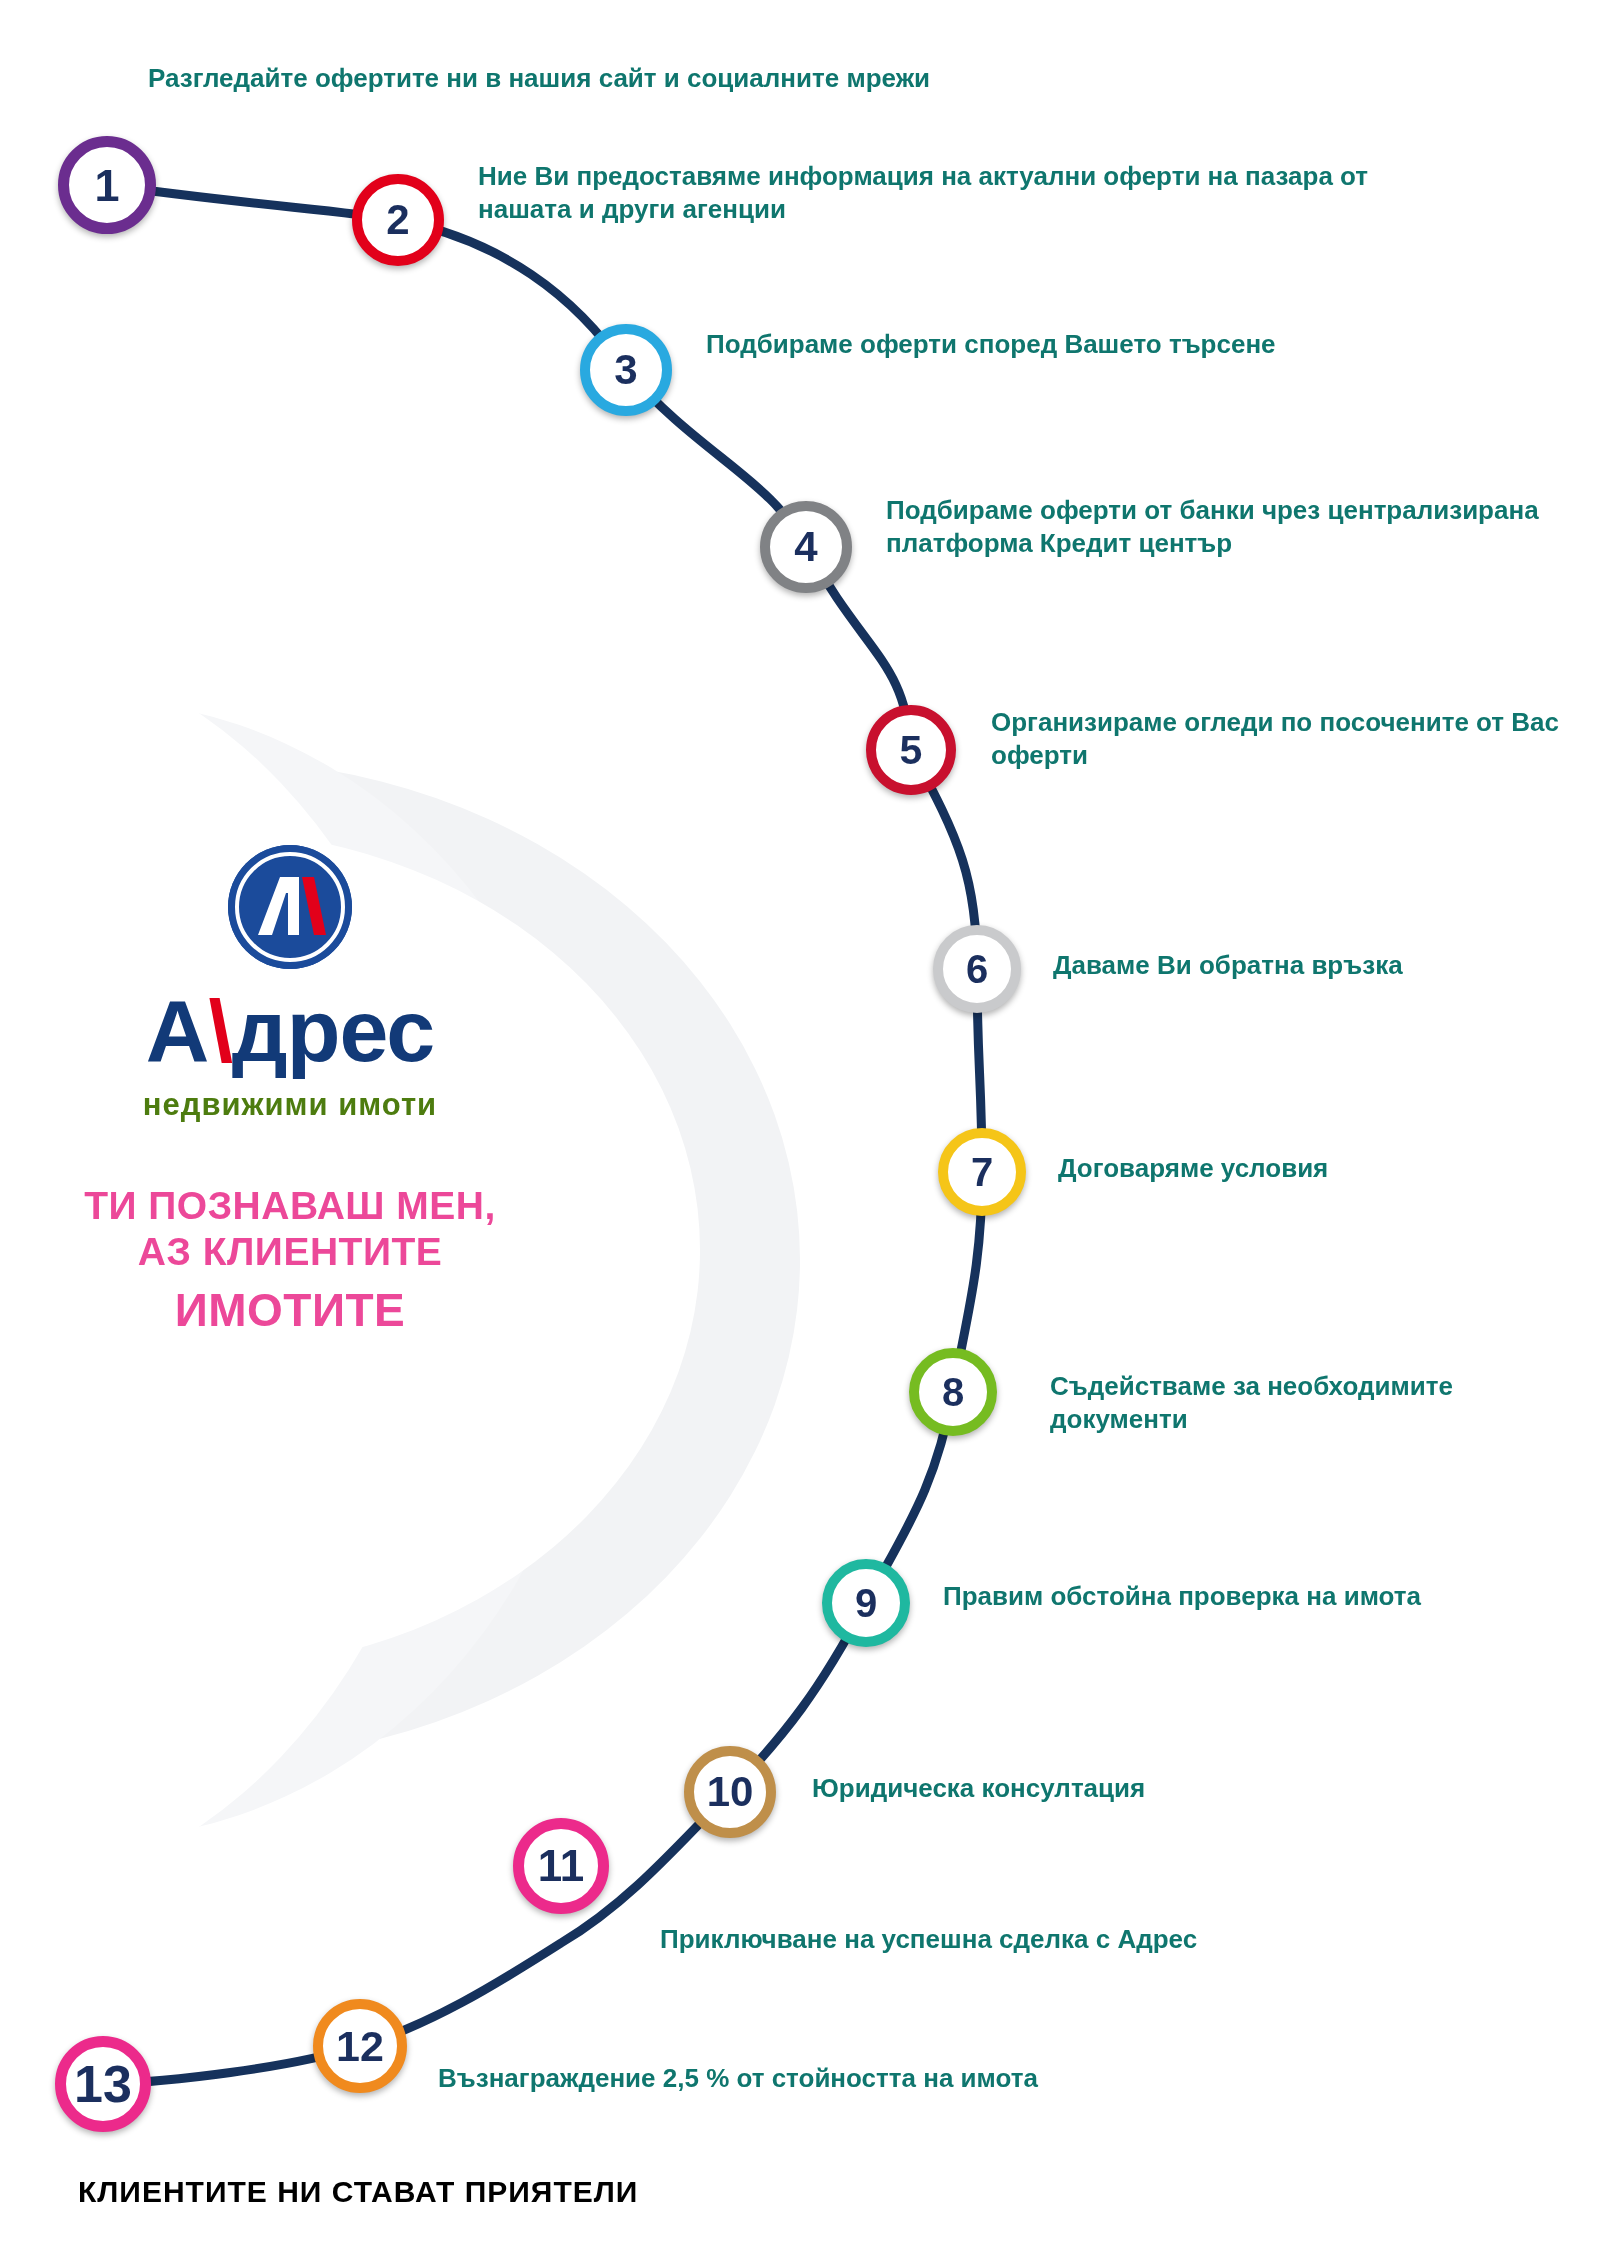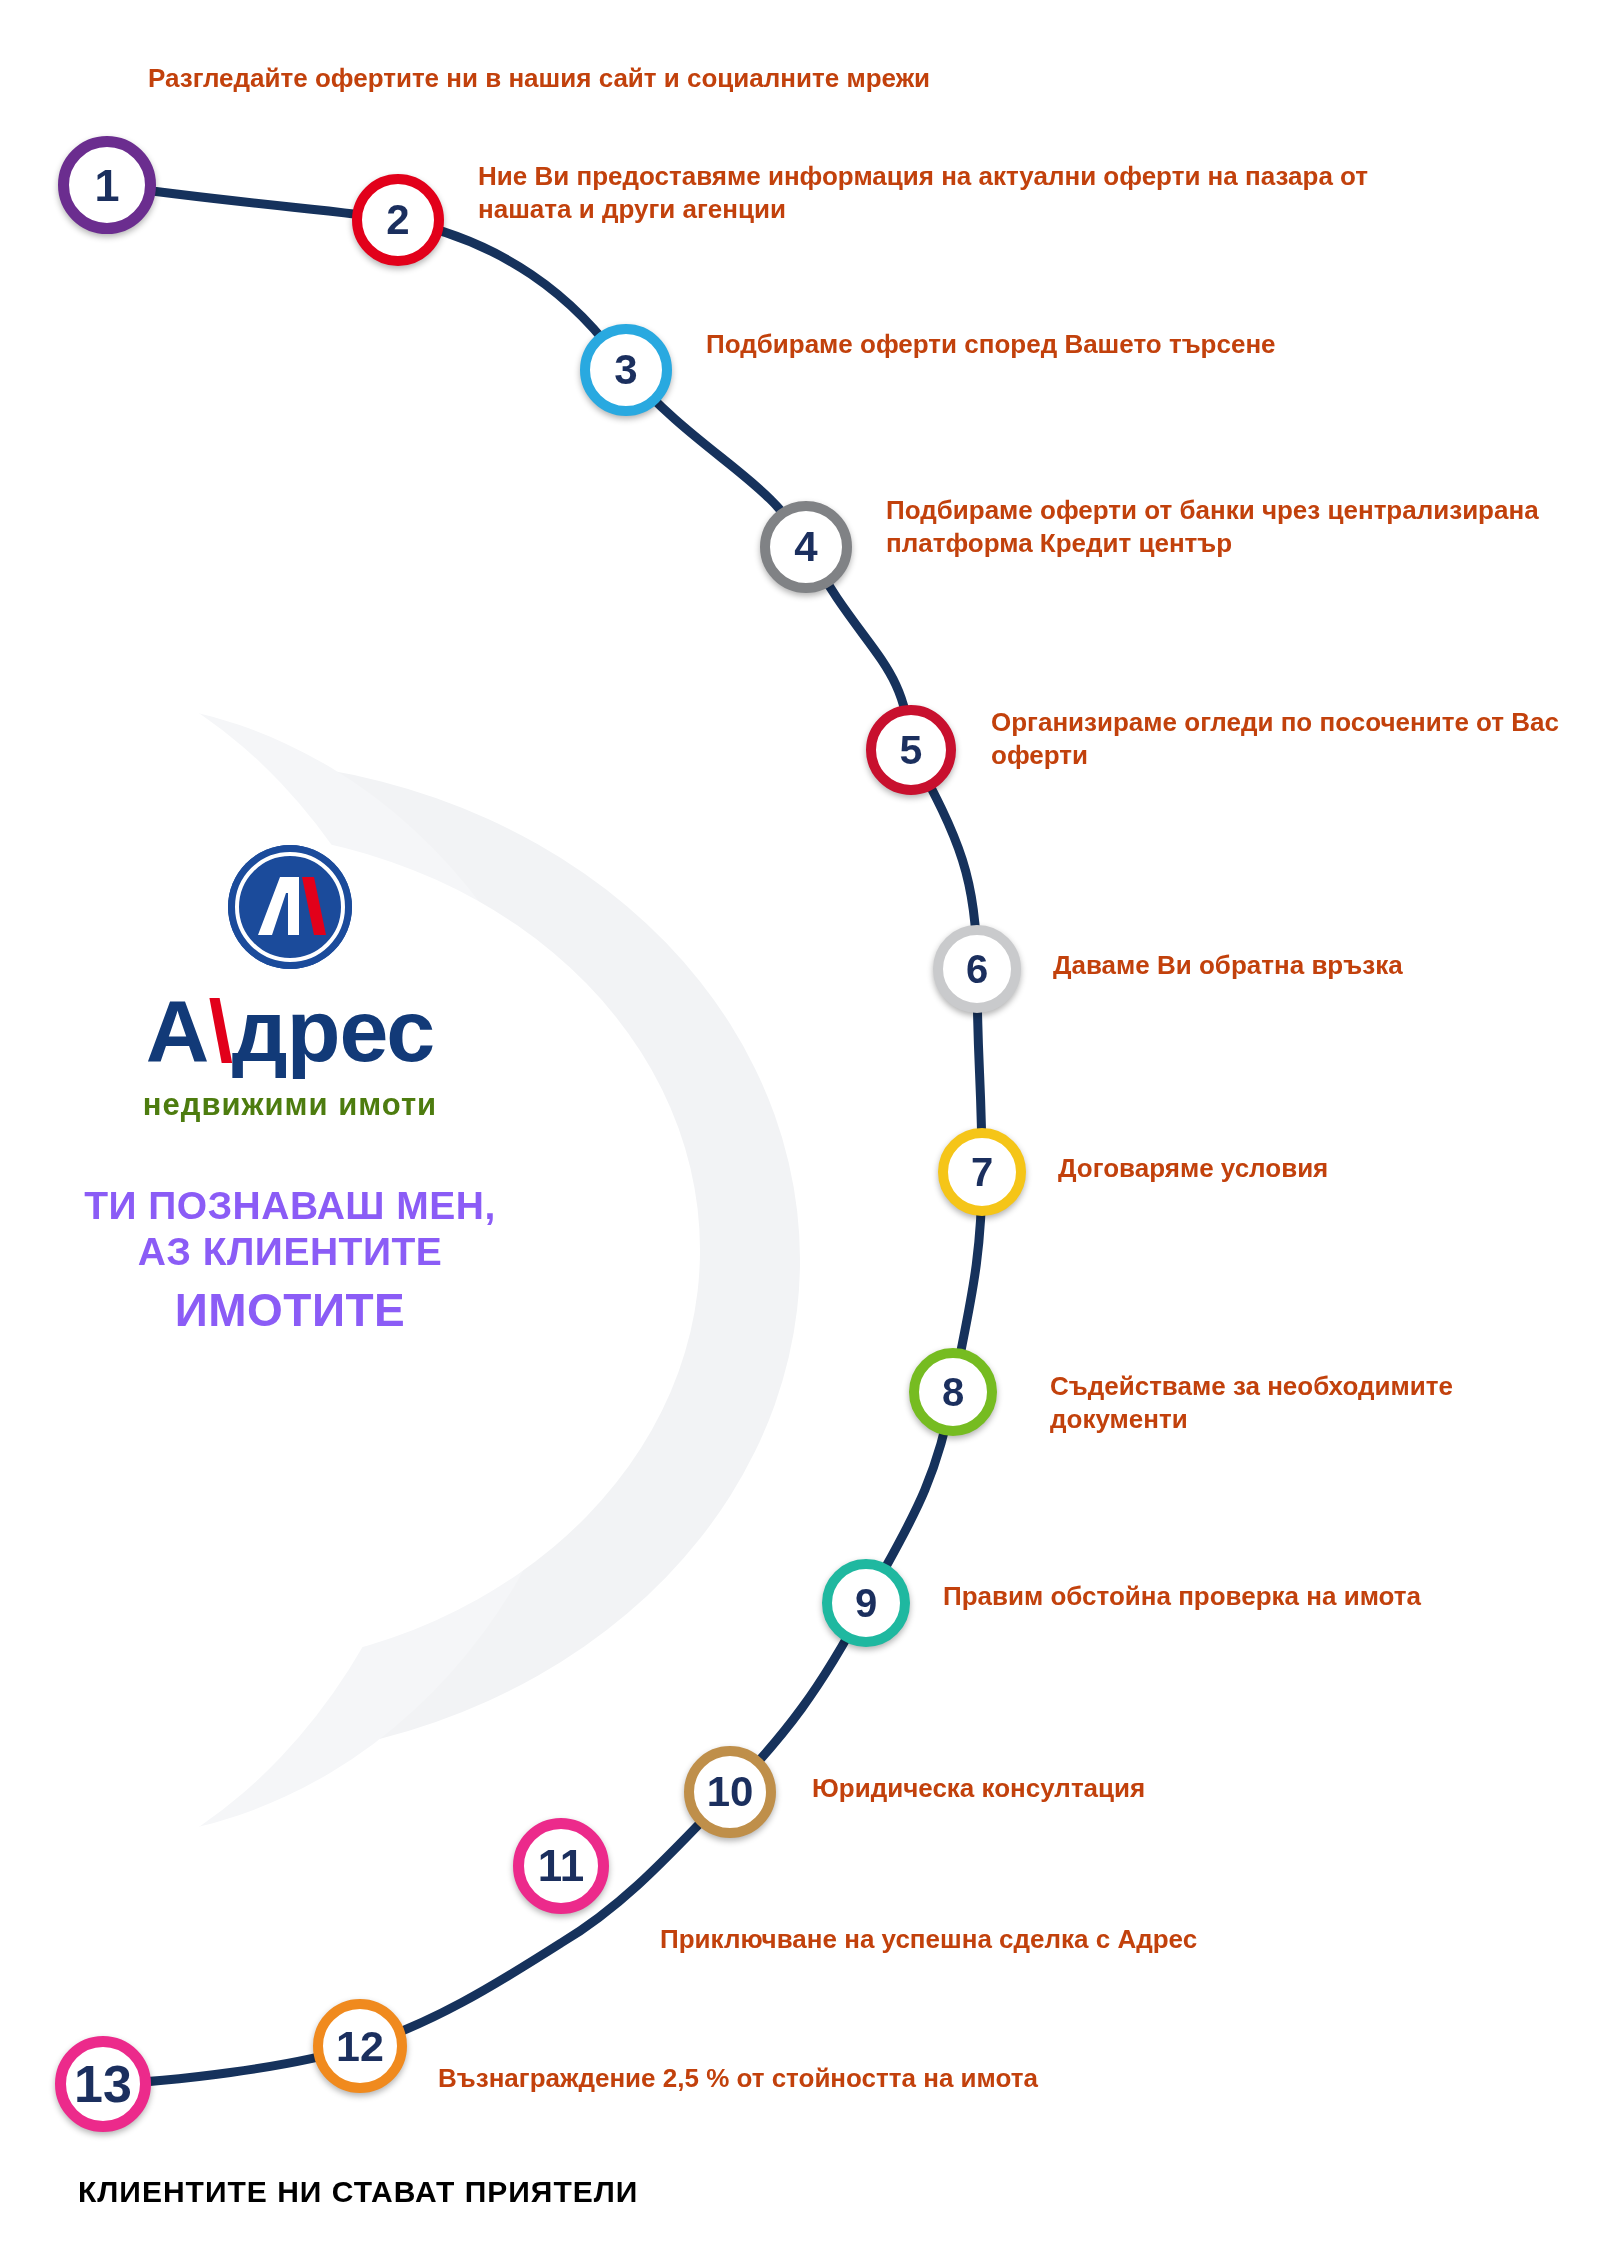--- a/index.html
+++ b/index.html
@@ -76,21 +76,21 @@
   }
   .node-num {
     font-weight: bold;
     color: #1b2f5e;
     line-height: 1;
     font-family: "Liberation Sans", sans-serif;
   }
   
   .step-text {
     position: absolute;
-    color: #c2410c;
+    color: #0f766e;
     font-weight: bold;
     line-height: 1.26;
     z-index: 6;
     font-family: "Liberation Sans", sans-serif;
   }
   
   #logo-block {
     position: absolute;
     left: 55px;
     top: 845px;
@@ -117,21 +117,21 @@
   }
   #logo-sub {
     margin-top: 12px;
     font-size: 31px;
     font-weight: bold;
     color: #4d7c0f;
     letter-spacing: 1px;
   }
   #slogan {
     margin-top: 60px;
-    color: #8b5cf6;
+    color: #ec4899;
     font-weight: bold;
     font-size: 39px;
     line-height: 1.18;
     letter-spacing: 0.5px;
   }
   #slogan .big {
     font-size: 46px;
     display: block;
     margin-top: 8px;
   }

